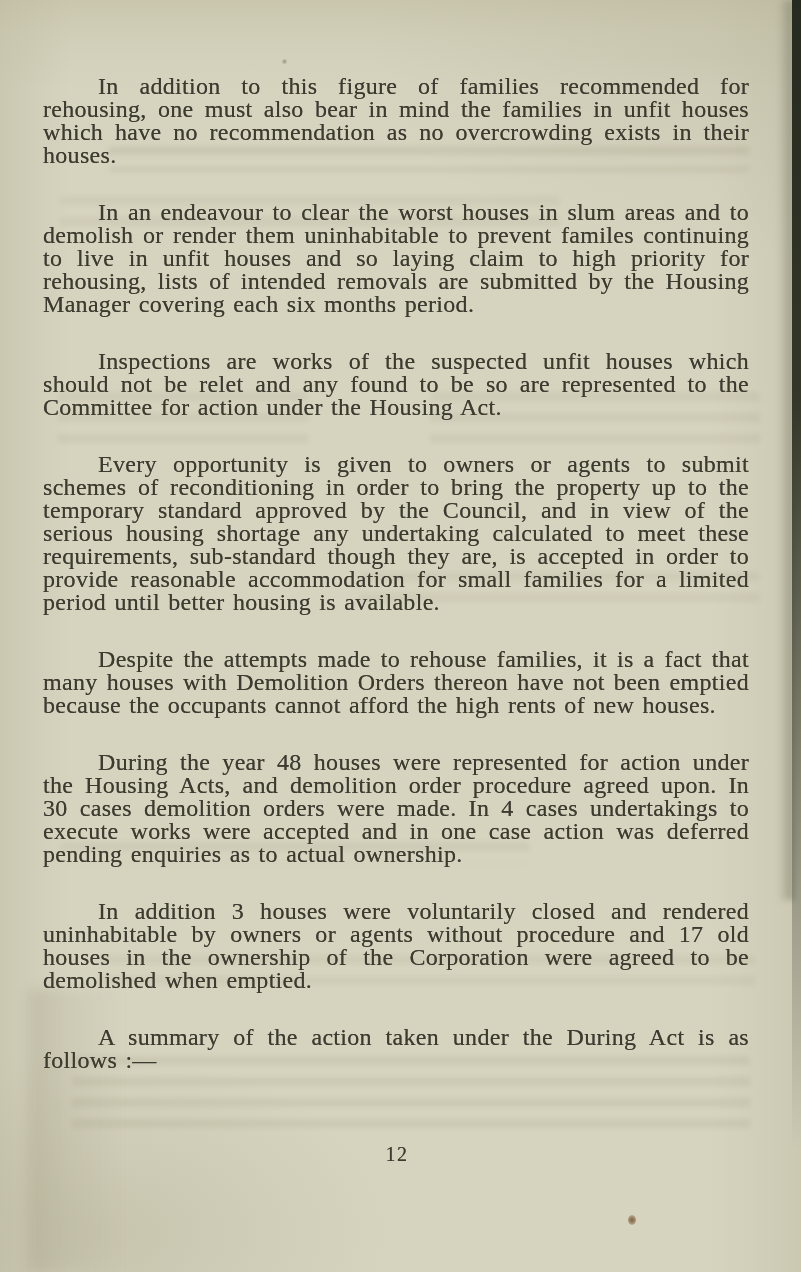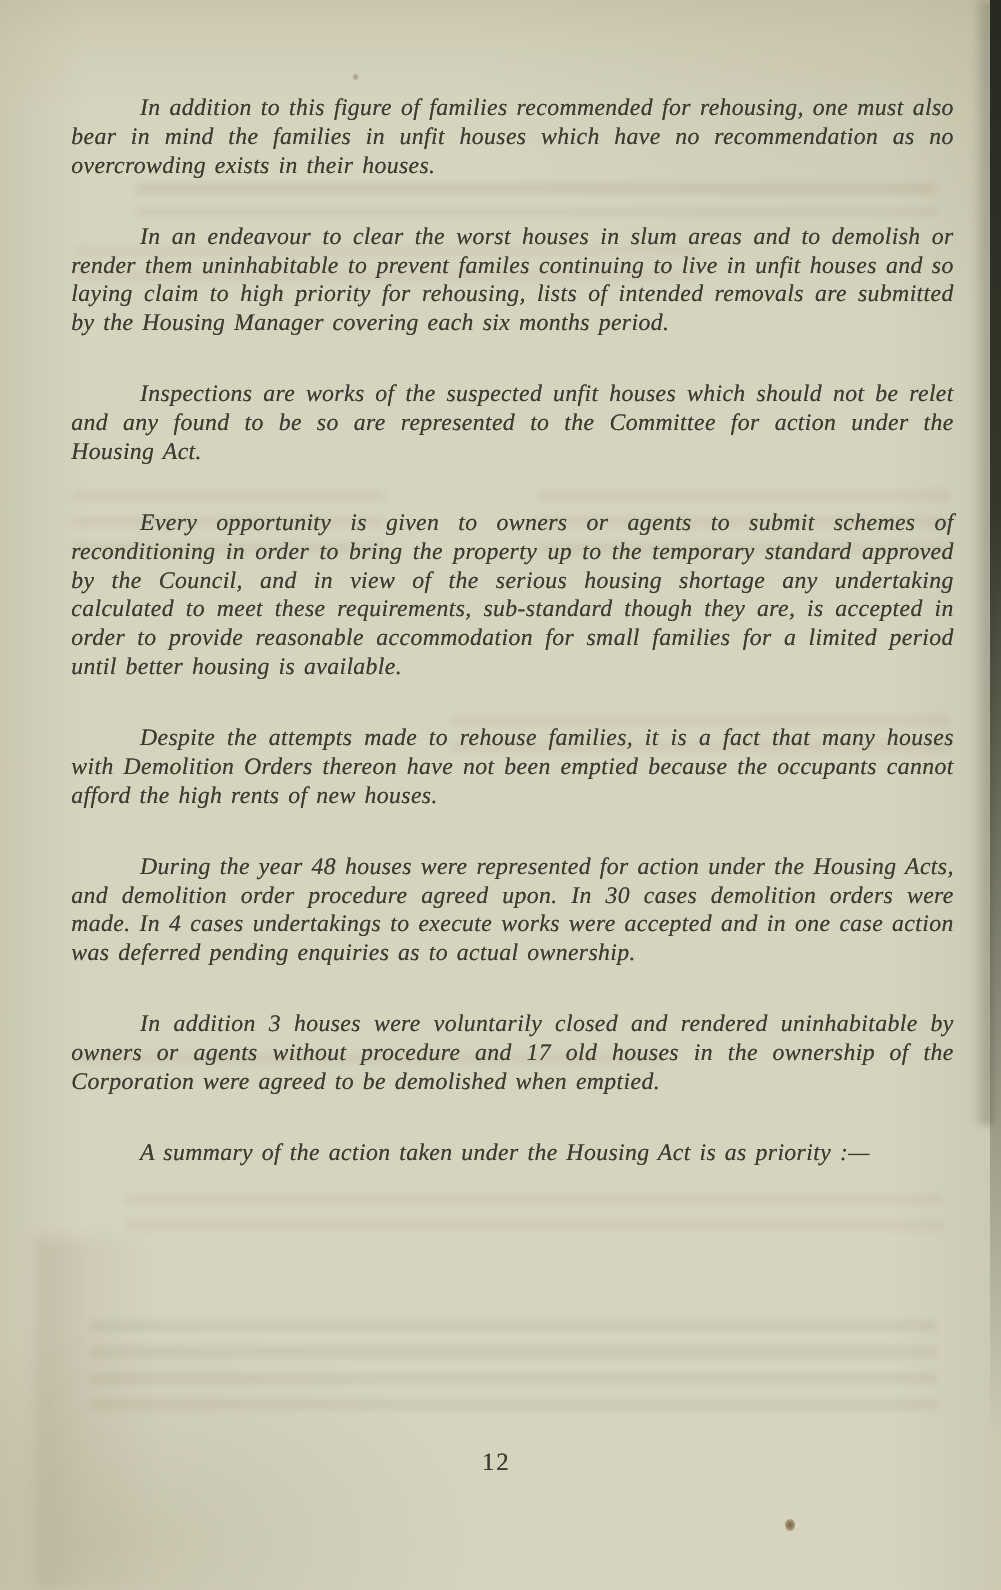--- a/index.html
+++ b/index.html
@@ -33,36 +33,34 @@
       #343729 35%,
       rgba(52,55,41,0.55) 62%,
       rgba(52,55,41,0) 100%);
   }
   .edge-right-feather{
     position:absolute;top:0;right:7px;width:16px;height:900px;
     background:linear-gradient(270deg, rgba(60,62,46,0.35), rgba(60,62,46,0) 100%);
     filter:blur(3px);
   }
   .text-block{
-    position:absolute;left:57px;top:75px;width:706px;
+    position:absolute;left:43px;top:75px;width:706px;
     color:var(--ink);
-    font-size:19px;line-height:23px;
+    font-size:24px;line-height:23px;
     text-align:justify;
     letter-spacing:0.3px;word-spacing:2px;
     text-shadow:0 0 0.5px rgba(61,59,48,0.75);
-    font-style:italic;
   }
   .para{margin:0 0 34px 0;text-indent:55px;}
   .page-number{
     position:absolute;left:57px;top:1143px;width:680px;
     text-align:center;
     color:var(--ink);
     font-size:20px;letter-spacing:1.5px;
     text-shadow:0 0 0.5px rgba(61,59,48,0.75);
-    margin-top:16px;
   }
   
   .ghost{
     position:absolute;
     background:repeating-linear-gradient(180deg,
       rgba(138,134,104,0.30) 0px, rgba(138,134,104,0.30) 9px,
       rgba(214,211,191,0) 9px, rgba(214,211,191,0) 21px);
     filter:blur(2.5px);
     opacity:0.45;
     border-radius:5px;
@@ -101,21 +99,21 @@
 
   <main class="text-block">
 
   <p class="para">In addition to this figure of families recommended for rehousing, one must also bear in mind the families in unfit houses which have no recommendation as no overcrowding exists in their houses.</p>
       <p class="para">In an endeavour to clear the worst houses in slum areas and to demolish or render them uninhabitable to prevent familes continuing to live in unfit houses and so laying claim to high priority for rehousing, lists of intended removals are submitted by the Housing Manager covering each six months period.</p>
       <p class="para">Inspections are works of the suspected unfit houses which should not be relet and any found to be so are represented to the Committee for action under the Housing Act.</p>
       <p class="para">Every opportunity is given to owners or agents to submit schemes of reconditioning in order to bring the property up to the temporary standard approved by the Council, and in view of the serious housing shortage any undertaking calculated to meet these requirements, sub-standard though they are, is accepted in order to provide reasonable accommodation for small families for a limited period until better housing is available.</p>
       <p class="para">Despite the attempts made to rehouse families, it is a fact that many houses with Demolition Orders thereon have not been emptied because the occupants cannot afford the high rents of new houses.</p>
       <p class="para">During the year 48 houses were represented for action under the Housing Acts, and demolition order procedure agreed upon.  In 30 cases demolition orders were made.  In 4 cases undertakings to execute works were accepted and in one case action was deferred pending enquiries as to actual ownership.</p>
       <p class="para">In addition 3 houses were voluntarily closed and rendered uninhabitable by owners or agents without procedure and 17 old houses in the ownership of the Corporation were agreed to be demolished when emptied.</p>
-      <p class="para">A summary of the action taken under the Housing Act is as priority :—</p>
+      <p class="para">A summary of the action taken under the During Act is as follows :—</p>
     </main>
 
   <div class="page-number">12</div>
 
   <div class="speck speck-1"></div>
   <div class="speck speck-2"></div>
 
   <div class="edge-right-feather"></div>
   <div class="edge-right"></div>
 </div>

